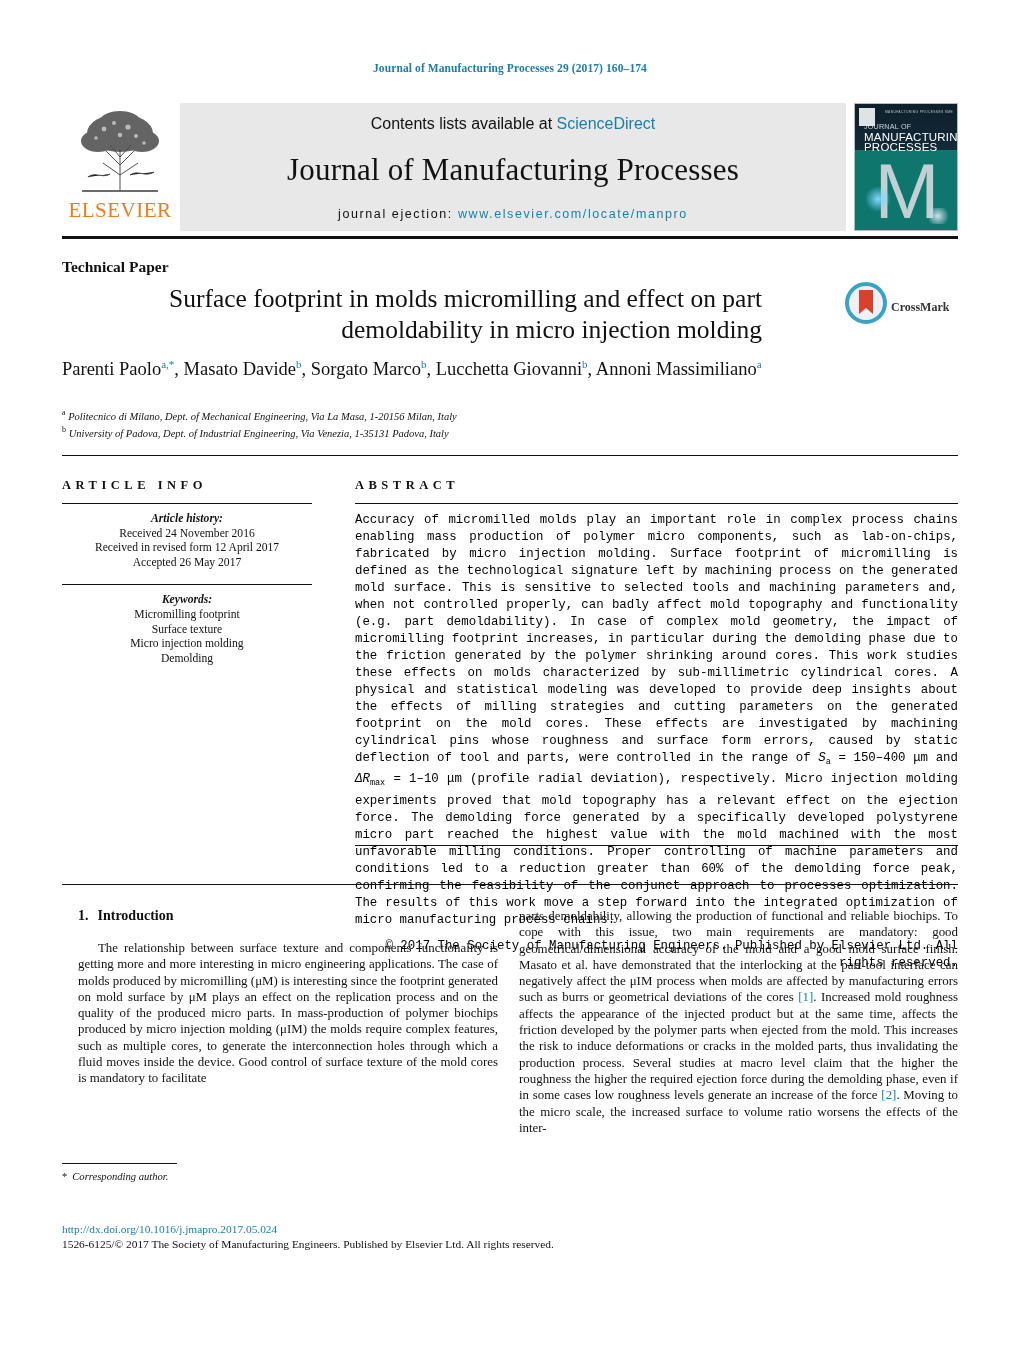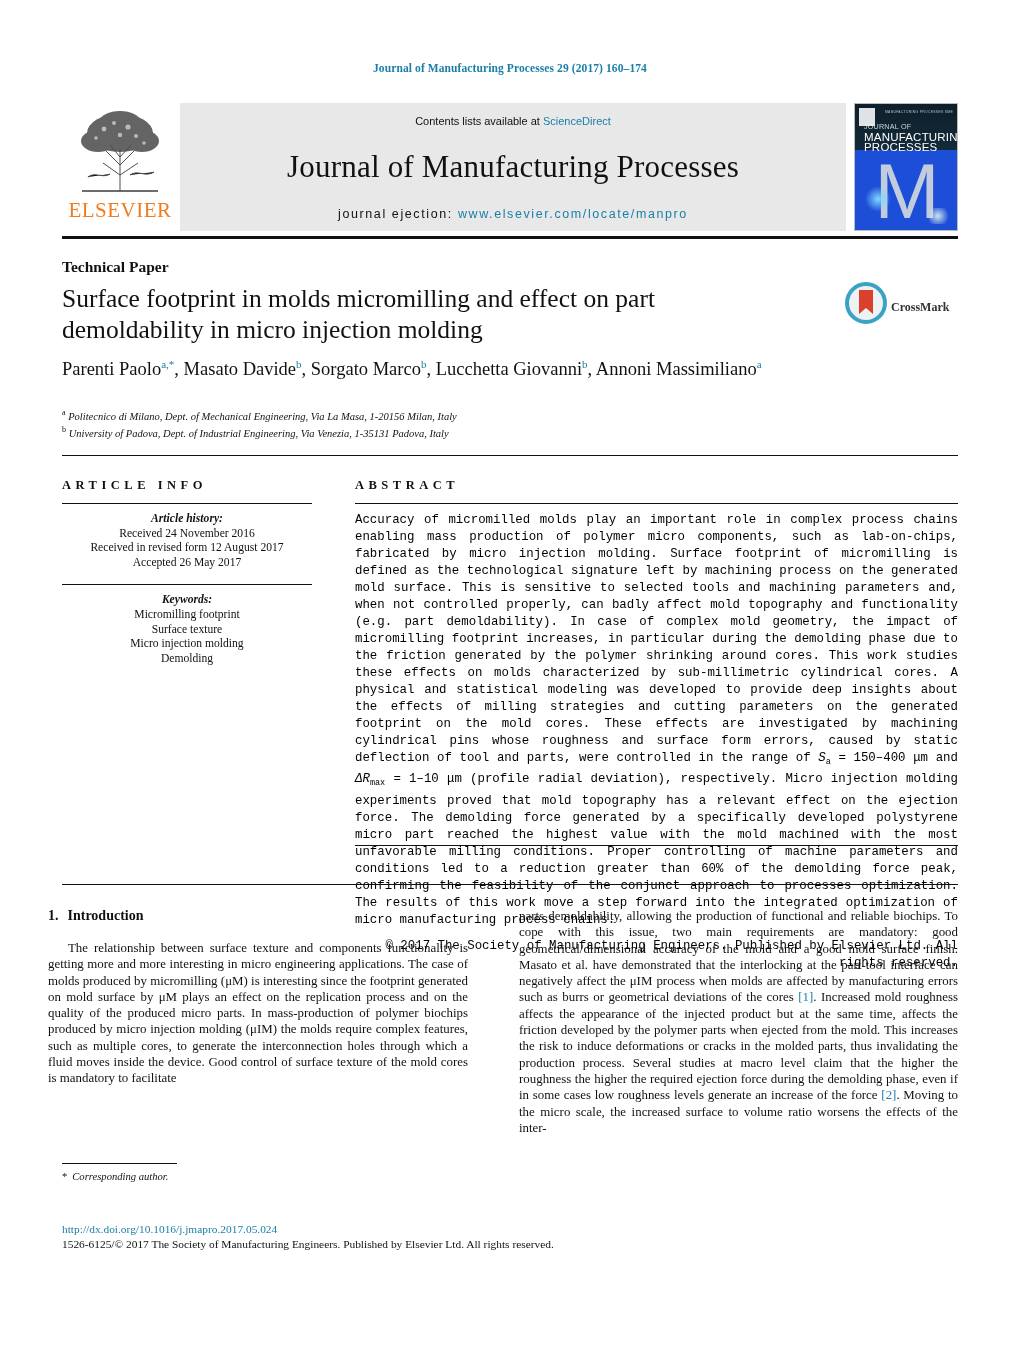--- a/index.html
+++ b/index.html
@@ -71,21 +71,21 @@
     background: #e8e8e8;
     position: relative;
     display: flex;
     flex-direction: column;
     justify-content: space-between;
     align-items: center;
     padding: 12px 0 10px 0;
     box-sizing: border-box;
   }
   .contents-line {
-    font-size: 11px;
+    font-size: 16px;
     font-family: "Liberation Sans", sans-serif;
     color: #111;
   }
   .contents-line .sd {
     color: #1a7fa8;
   }
   .journal-name {
     font-family: "Liberation Serif", serif;
     font-size: 31px;
     color: #111;
@@ -98,21 +98,21 @@
     letter-spacing: 1.6px;
   }
   .homepage-line .url {
     color: #1a7fa8;
   }
   .cover-thumb {
     width: 104px;
     flex: 0 0 104px;
     margin-left: 8px;
     position: relative;
-    background: #1d4ed8;
+    background: #0f766e;
     border: 1px solid #bbb;
     box-sizing: border-box;
     overflow: hidden;
   }
   .cover-top {
     position: absolute;
     top: 0; left: 0; right: 0;
     height: 46px;
     background: linear-gradient(180deg,#0d1f2b 0%, #132a38 100%);
   }
@@ -210,20 +210,21 @@
   }
   .title {
     position: absolute;
     top: 283px;
     left: 62px;
     width: 700px;
     font-family: "Liberation Serif", serif;
     font-size: 25.5px;
     line-height: 31px;
     color: #111;
+    text-align: right;
   }
   .authors {
     position: absolute;
     top: 352px;
     left: 62px;
     width: 740px;
     font-family: "Liberation Serif", serif;
     font-size: 18.5px;
     line-height: 25px;
     color: #111;
@@ -326,21 +327,21 @@
     left: 62px;
     width: 896px;
     height: 1px;
     background: #111;
   }
 
   
   .col-left {
     position: absolute;
     top: 908px;
-    left: 48px;
+    left: 78px;
     width: 420px;
   }
   .col-right {
     position: absolute;
     top: 908px;
     left: 519px;
     width: 439px;
   }
   .h1 {
     font-family: "Liberation Serif", serif;
@@ -489,21 +490,21 @@
   </div>
 
   <div class="header-rule"></div>
 
   <div class="info-col">
     <div class="sec-head">ARTICLE INFO</div>
     <div class="hr-thin"></div>
     <div class="info-block">
       <div class="lbl">Article history:</div>
       <div>Received 24 November 2016</div>
-      <div>Received in revised form 12 August 2017</div>
+      <div>Received in revised form 12 April 2017</div>
       <div>Accepted 26 May 2017</div>
     </div>
     <div class="info-gap"></div>
     <div class="hr-thin"></div>
     <div class="info-block">
       <div class="lbl">Keywords:</div>
       <div>Micromilling footprint</div>
       <div>Surface texture</div>
       <div>Micro injection molding</div>
       <div>Demolding</div>

